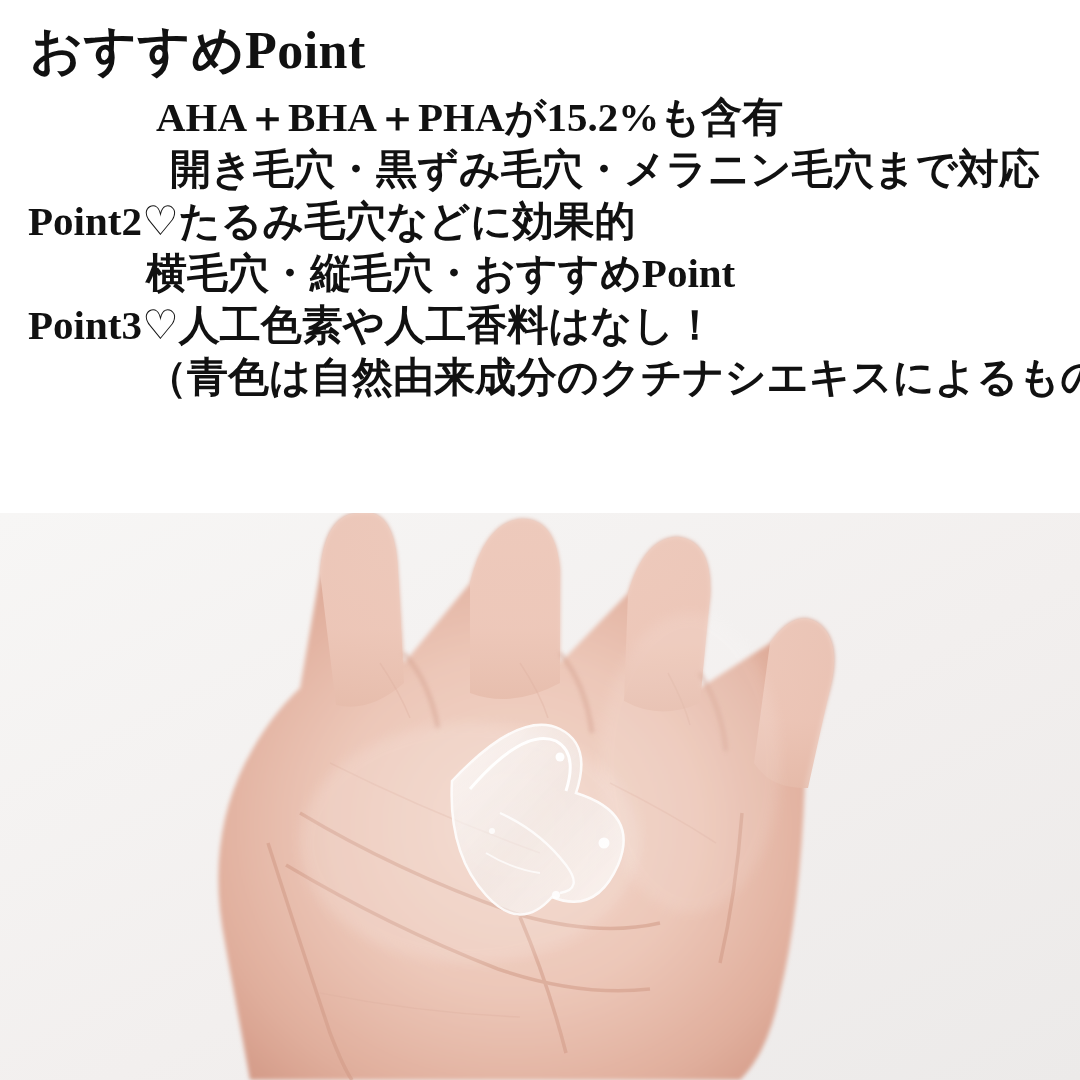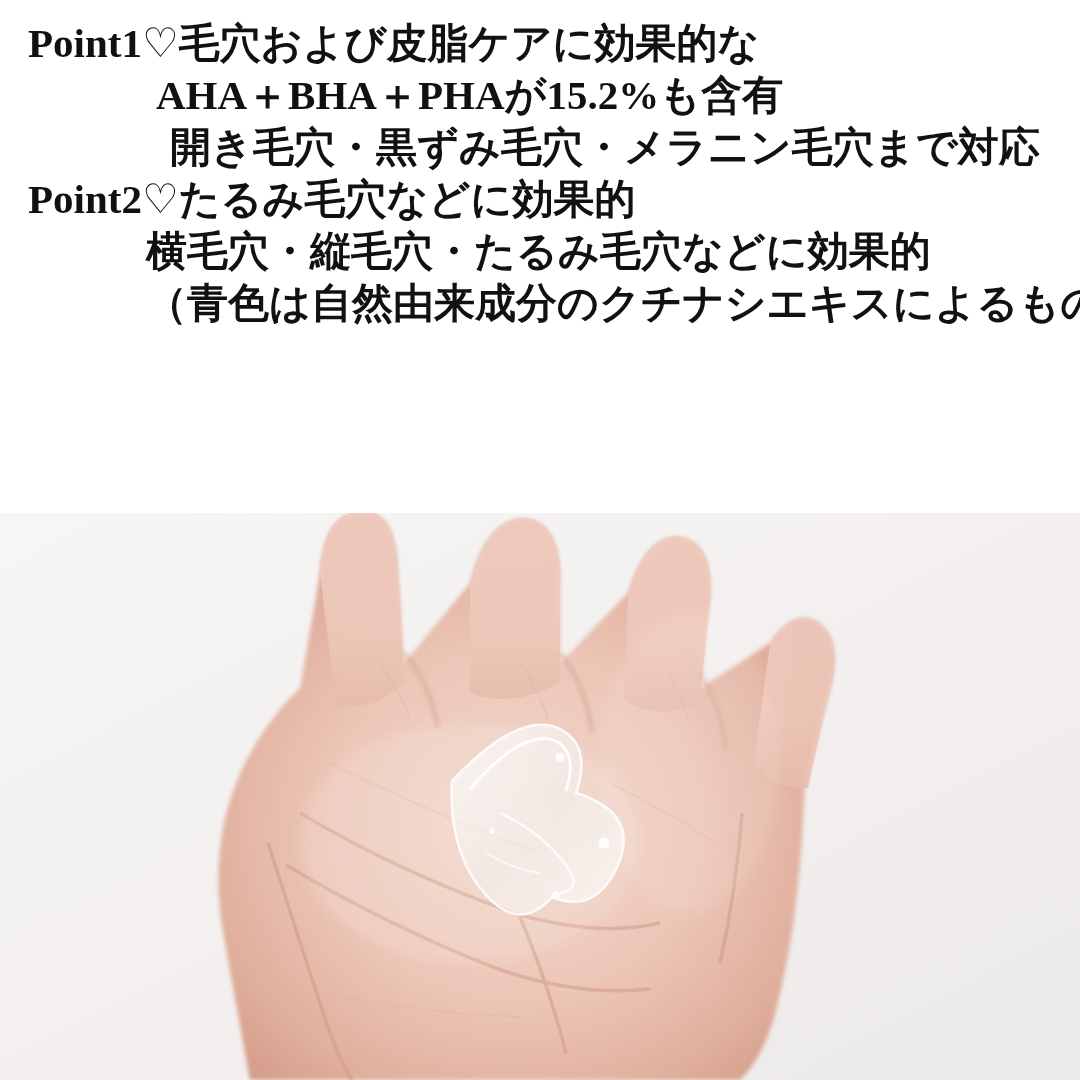--- a/index.html
+++ b/index.html
@@ -60,26 +60,27 @@
     background: #f2f0ee;
   }
   .photo svg { display: block; }
 </style>
 </head>
 <body>
 
 <div id="page">
 
   <div class="text-block">
+    <div class="headline">おすすめPoint</div>
 
-    <div class="point-line">Point1♡毛穴および皮脂ケアに効果的な</div>
     <div class="point-line indent-1">AHA＋BHA＋PHAが15.2%も含有</div>
     <div class="point-line indent-2">開き毛穴・黒ずみ毛穴・メラニン毛穴まで対応</div>
     <div class="point-line">Point2♡たるみ毛穴などに効果的</div>
-    <div class="point-line indent-3">横毛穴・縦毛穴・たるみ毛穴などに効果的</div>
+    <div class="point-line indent-3">横毛穴・縦毛穴・おすすめPoint</div>
+    <div class="point-line">Point3♡人工色素や人工香料はなし！</div>
     <div class="point-line indent-3">（青色は自然由来成分のクチナシエキスによるものです）</div>
   </div>
 
   <div class="photo">
     <svg width="1080" height="567" viewBox="0 0 1080 567" xmlns="http://www.w3.org/2000/svg">
       <defs>
         <linearGradient id="bgGrad" x1="0" y1="0" x2="1" y2="1">
           <stop offset="0%" stop-color="#f7f6f5"></stop>
           <stop offset="55%" stop-color="#f2efee"></stop>
           <stop offset="100%" stop-color="#eceae9"></stop>

